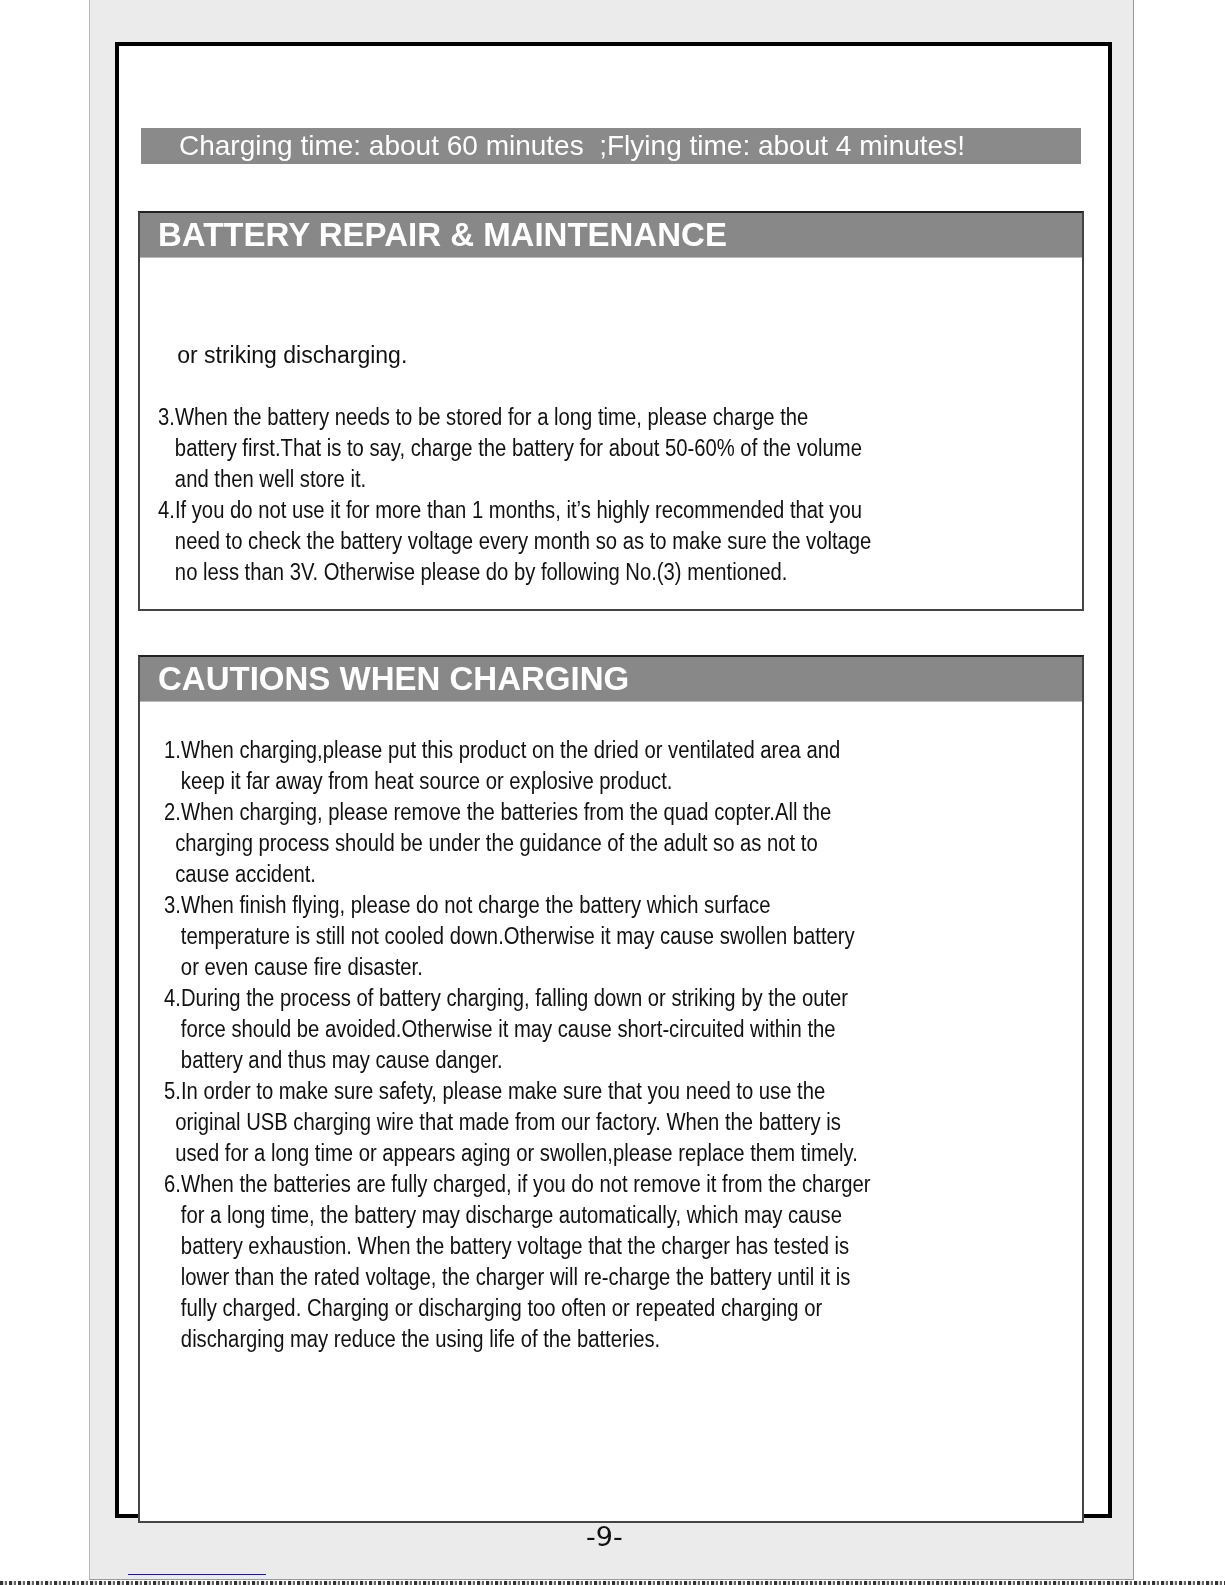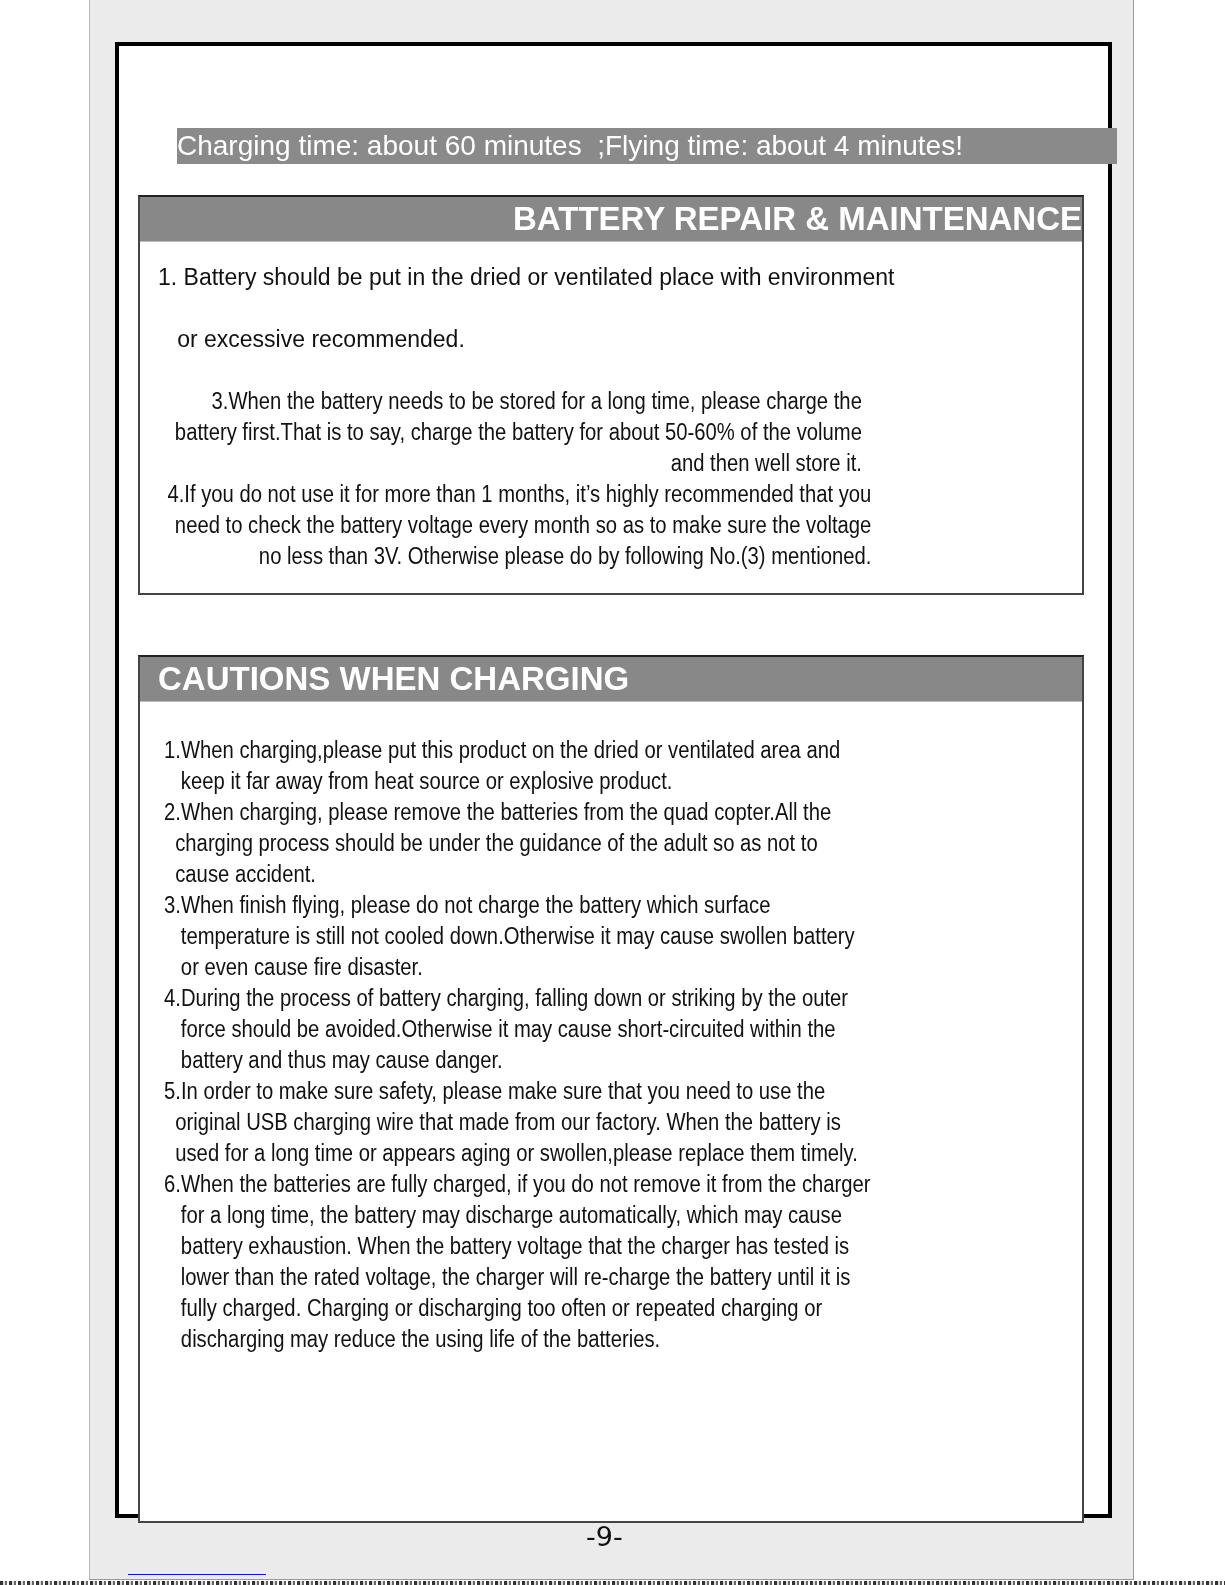--- a/index.html
+++ b/index.html
@@ -17,34 +17,34 @@
     box-sizing: border-box;
   }
   .frame {
     position: absolute; left: 115px; top: 42px; width: 997px; height: 1476px;
     background: #ffffff; border: 4px solid #000; box-sizing: border-box;
   }
   .banner {
     position: absolute; left: 141px; top: 128px; width: 940px; height: 36px;
     background: #8a8a8a; color: #ffffff;
     font-size: 28px; line-height: 36px; white-space: pre;
-    box-sizing: border-box;  margin-left: 36px;
+    box-sizing: border-box; padding-left: 38px;
   }
   .section {
     position: absolute; left: 138px; width: 946px;
     border: 2px solid #444; border-top-color: #222; box-sizing: border-box;
     background: #fff;
   }
   .section .title {
     background: #888888; color: #ffffff; font-weight: bold;
     font-size: 33px; height: 44px; line-height: 44px;
     padding-left: 18px; border-bottom: 1px solid #bbb;
     white-space: nowrap;
   }
-  .sec1 { top: 195px; height: 400px; text-align: right; }
+  .sec1 { top: 211px; height: 400px; }
   .sec2 { top: 655px; height: 868px; }
   .list { position: relative; }
   .item { position: absolute; left: 0; white-space: nowrap; }
   .line { display: block; font-size: 23px; line-height: 31px; white-space: pre; }
   .regular .line { transform-origin: left top; }
   .cond { transform: scaleX(0.88); transform-origin: left top; }
   .page-number {
     position: absolute; left: 586px; top: 1517px; font-size: 27px;
     font-family: "DejaVu Sans", sans-serif; color: #111; line-height: 40px;
   }
@@ -62,24 +62,23 @@
 
 <div class="page"></div>
 <div class="frame"></div>
 
 <div class="banner">Charging time: about 60 minutes  ;Flying time: about 4 minutes!</div>
 
 <div class="section sec1">
   <div class="title">BATTERY REPAIR &amp; MAINTENANCE</div>
   <div class="list">
     <div class="item regular" style="top:20px;left:18px">
-      <span class="line">1. Battery should be put in the dried or ventilated place with environment</span>
     </div>
     <div class="item regular" style="top:82px;left:18px">
-      <span class="line">   or excessive recommended.</span>
+      <span class="line">   or striking discharging.</span>
     </div>
     <div class="item cond" style="top:144px;left:18px">
       <span class="line">3.When the battery needs to be stored for a long time, please charge the</span>
       <span class="line">   battery first.That is to say, charge the battery for about 50-60% of the volume</span>
       <span class="line">   and then well store it.</span>
     </div>
     <div class="item cond" style="top:237px;left:18px">
       <span class="line">4.If you do not use it for more than 1 months, it’s highly recommended that you</span>
       <span class="line">   need to check the battery voltage every month so as to make sure the voltage</span>
       <span class="line">   no less than 3V. Otherwise please do by following No.(3) mentioned.</span>

